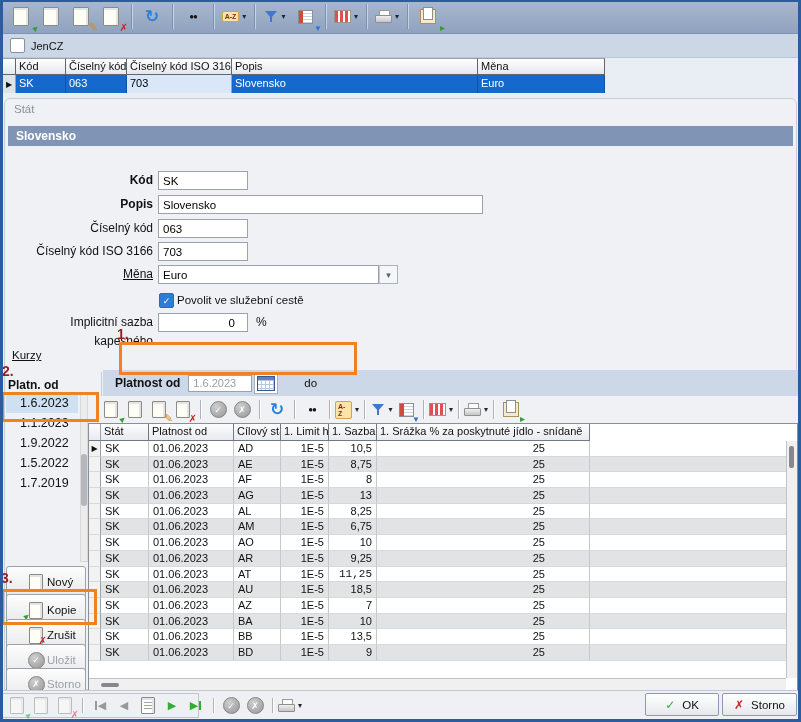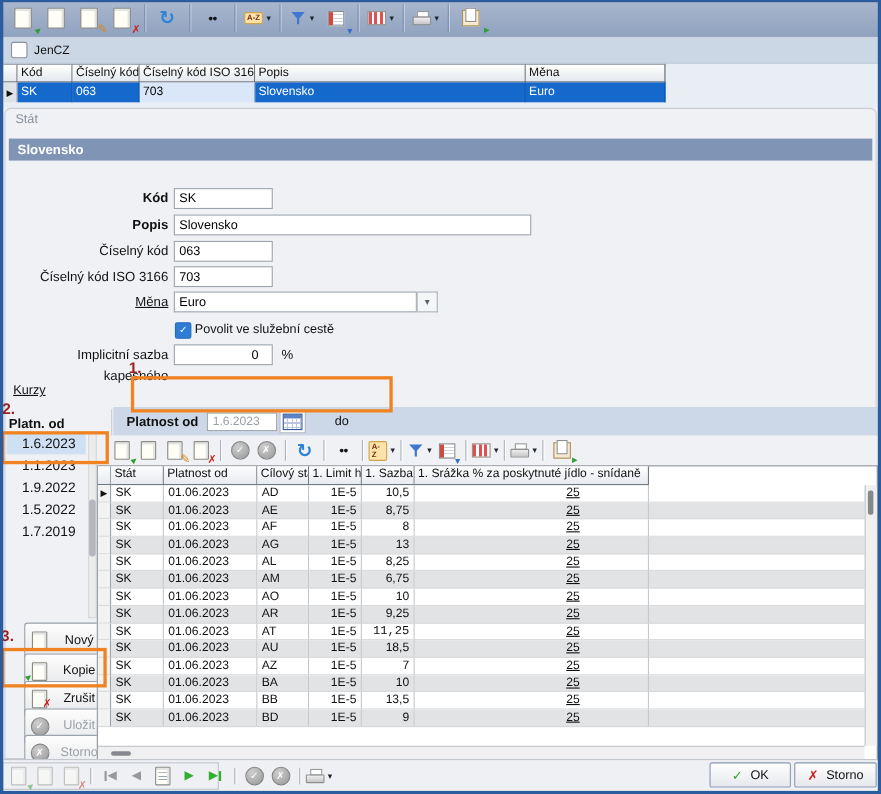--- a/index.html
+++ b/index.html
@@ -72,41 +72,41 @@
   
   .tab-inactive{position:absolute;left:12px;top:349px;font-size:11.5px;cursor:pointer;text-decoration:underline;}
   .tab-active{position:absolute;left:124px;top:345px;width:222px;height:21px;background:#fbfbfb;border:1px solid #949aa3;box-sizing:border-box;display:flex;align-items:center;justify-content:center;font-size:11.5px;cursor:pointer;}
   
   .lp-header{left:8px;top:378px;font-weight:700;font-size:12px;}
   .lp-list{left:6px;top:393px;width:72px;}
   .lp-item{height:20px;line-height:20px;padding-left:14px;font-size:12.5px;cursor:pointer;white-space:nowrap;}
   .lp-item.sel{background:#cfe0f3;}
   .lp-scroll{left:80px;top:393px;width:6px;height:167px;background:#ececec;border:1px solid #d8d8d8;}
   .lp-thumb{position:absolute;left:0;top:60px;width:6px;height:52px;background:#b4b7bc;border-radius:3px;}
-  .lbtn{position:absolute;left:22px;width:80px;height:32px;border:1px solid #9aa2ac;border-radius:3px;background:linear-gradient(#fdfdfd,#e7e8ea);display:flex;align-items:center;padding:0 4px;box-sizing:border-box;cursor:pointer;font-size:11.5px;}
+  .lbtn{position:absolute;left:6px;width:80px;height:32px;border:1px solid #9aa2ac;border-radius:3px;background:linear-gradient(#fdfdfd,#e7e8ea);display:flex;align-items:center;padding:0 20px;box-sizing:border-box;cursor:pointer;font-size:11.5px;}
   .lbtn .ic{width:18px;height:16px;margin-right:2px;}
   .lbtn .cap{flex:1;text-align:center;}
   .lbtn.dis{color:#9ba1a8;cursor:default;}
   .panel-div{left:101px;top:372px;width:1px;height:316px;background:#c9cdd3;}
   
   .fbar{left:103px;top:370px;width:695px;height:26px;background:#ccd8e8;display:flex;align-items:center;box-sizing:border-box;padding-left:12px;}
   .fbar .blabel{font-weight:700;font-size:12px;margin-right:8px;}
   .fbar .fin2{width:64px;height:17px;border:1px solid #9aa3ad;background:#fff;color:#9aa0a6;font-family:inherit;font-size:11px;padding:0 4px;box-sizing:border-box;}
   .fbar .calbtn{width:22px;height:19px;border:1px solid #aab2ba;background:#fff;display:inline-flex;align-items:center;justify-content:center;margin-left:2px;cursor:pointer;}
   .fbar .dolabel{margin-left:26px;font-size:11.5px;}
   .tb-inner{left:95px;top:396px;width:703px;height:27px;background:#f0f1f4;padding-left:4px;box-sizing:border-box;}
   
   .rgrid{left:88px;top:423px;width:710px;height:268px;border:1px solid #8a8f96;background:#fff;box-sizing:border-box;}
   .rg-head{display:flex;height:17px;width:697px;}
   .rg-head .cell{background:linear-gradient(#fdfdfe,#e7eaef);border-right:1px solid #707880;border-bottom:1px solid #707880;box-sizing:border-box;padding:1px 3px;white-space:nowrap;overflow:hidden;font-size:11px;}
   .rg-row{display:flex;height:15.7px;width:697px;}
   .rg-row .cell{box-sizing:border-box;padding:0 4px;white-space:nowrap;overflow:hidden;border-right:1px solid #c6c8cc;border-bottom:1px solid #d8d9db;line-height:15px;font-size:11px;}
   .rg-row:nth-child(even) .cell{background:#e2e3e5;}
   .rg-row .num{text-align:right;}
-  .rg-row .deep{padding-right:62px;text-decoration:underline;}
+  .rg-row .deep{padding-right:44px;}
   .rg-head .mkcell,.rg-row .mkcell{border-right:1px solid #9aa2ac;}
   .rg-row .mkcell{background:#f2f2f2;border-bottom:1px solid #d8d9db;}
   .vscroll{position:absolute;right:0;top:17px;bottom:12px;width:11px;background:#f0f0f0;border-left:1px solid #c0c4ca;box-sizing:border-box;}
   .vthumb{position:absolute;left:2px;top:5px;width:5px;height:22px;background:#85888d;border-radius:2px;}
   .hscroll{position:absolute;left:0;right:11px;bottom:0;height:12px;background:#f0f0f0;border-top:1px solid #c0c4ca;box-sizing:border-box;}
   .hthumb{position:absolute;left:12px;top:4px;width:18px;height:4px;background:#85888d;border-radius:2px;}
   
   .bbar{left:0;top:690px;width:801px;height:29px;background:#eef0f3;border-top:1px solid #c2c7ce;box-sizing:border-box;}
   .bbar-box{left:2px;top:693px;width:197px;height:25px;border:1px solid #c0c5cc;display:flex;align-items:center;padding-left:2px;box-sizing:border-box;}
   .okbtn{position:absolute;top:693px;height:23px;border:1px solid #8a9ab4;border-radius:2px;background:linear-gradient(#ffffff,#e6e8ec);display:flex;align-items:center;justify-content:center;gap:7px;box-sizing:border-box;font-size:11.5px;cursor:pointer;}

